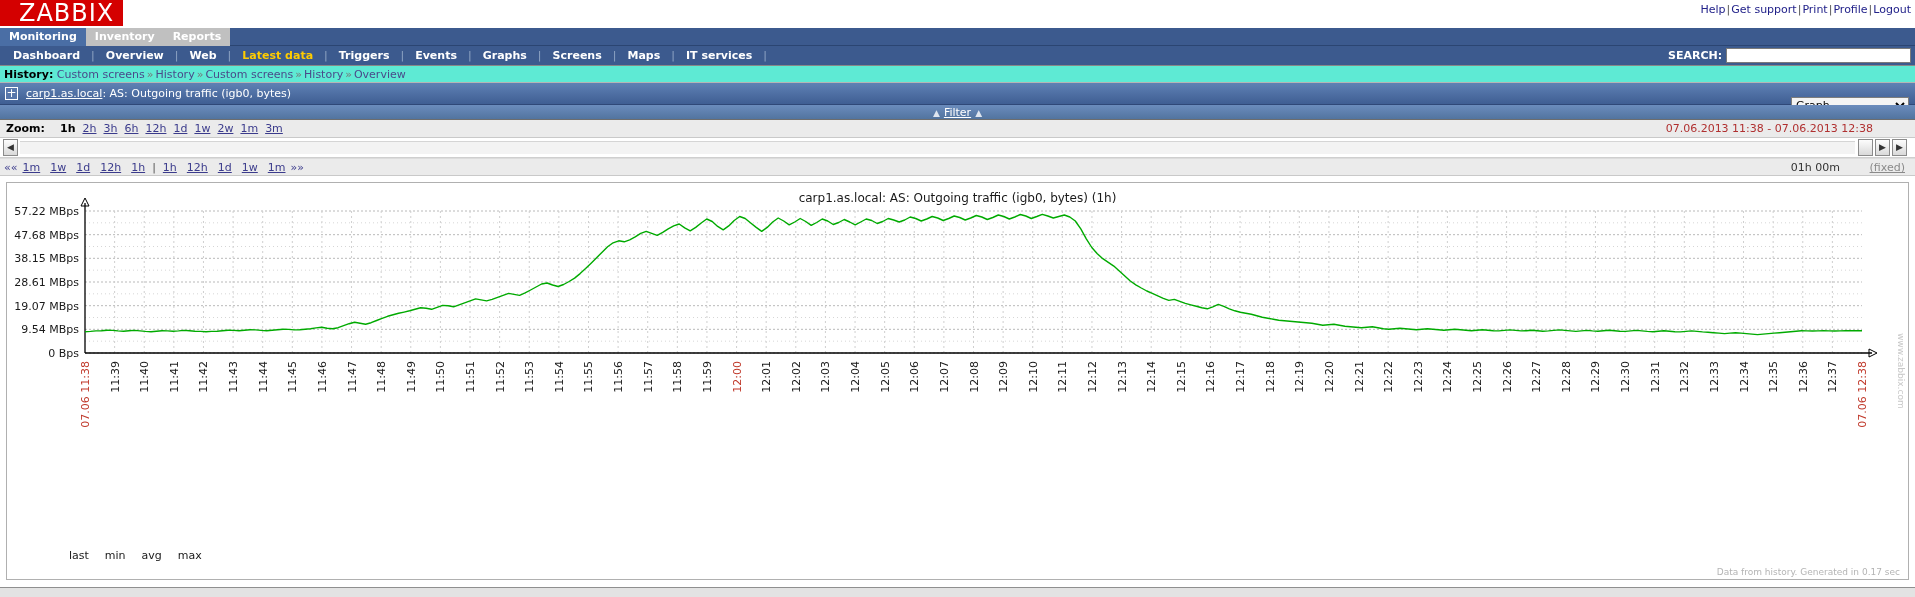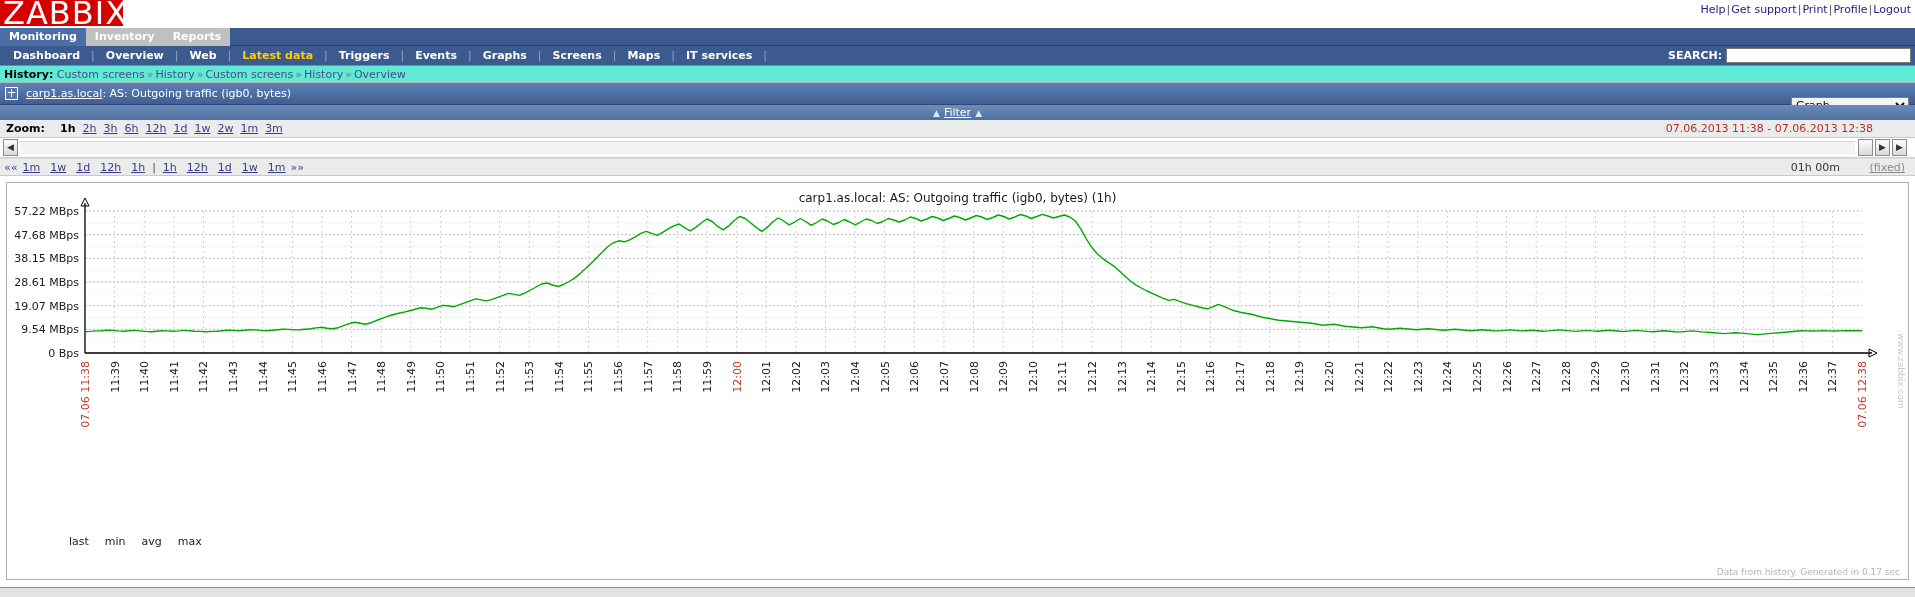--- a/index.html
+++ b/index.html
@@ -19,25 +19,25 @@
     position: relative;
     height: 28px;
     background: #ffffff;
   }
   .logo {
     position: absolute; left: 0; top: 0;
     width: 123px; height: 26px;
     background: #d40000;
     color: #ffffff;
     font-family: "DejaVu Sans", "Liberation Sans", sans-serif;
-    font-size: 32px;
+    font-size: 24px;
     letter-spacing: 1px;
     line-height: 26px;
     text-align: left;
-    padding-left: 3px;
+    padding-left: 19px;
     font-weight: 400;
   }
   .userlinks {
     position: absolute; right: 4px; top: 3px;
     font-size: 11px;
     color: #3a3a86;
     white-space: nowrap;
   }
   .userlinks a { color: #22228a; text-decoration: none; margin-top: 36px; }
   .userlinks span.sep { color: #555; margin: 0 1px; }
@@ -294,21 +294,21 @@
     font-size: 12px;
     color: #1a1a1a;
   }
   .graphsvgwrap {
     position: absolute; left: 0; top: 0;
     width: 100%; height: 100%;
   }
   .legend {
     position: absolute;
     left: 10px;
-    bottom: 30px;
+    bottom: 16px;
     font-size: 11px;
     color: #1a1a1a;
   }
   .legend table { border-collapse: collapse; }
   .legend td { padding: 0; font-size: 11px; white-space: nowrap; }
   .legend .hdr { text-align: center; padding-bottom: 1px; }
   .swatch {
     display: inline-block;
     width: 9px; height: 9px;
     background: #00aa00;

